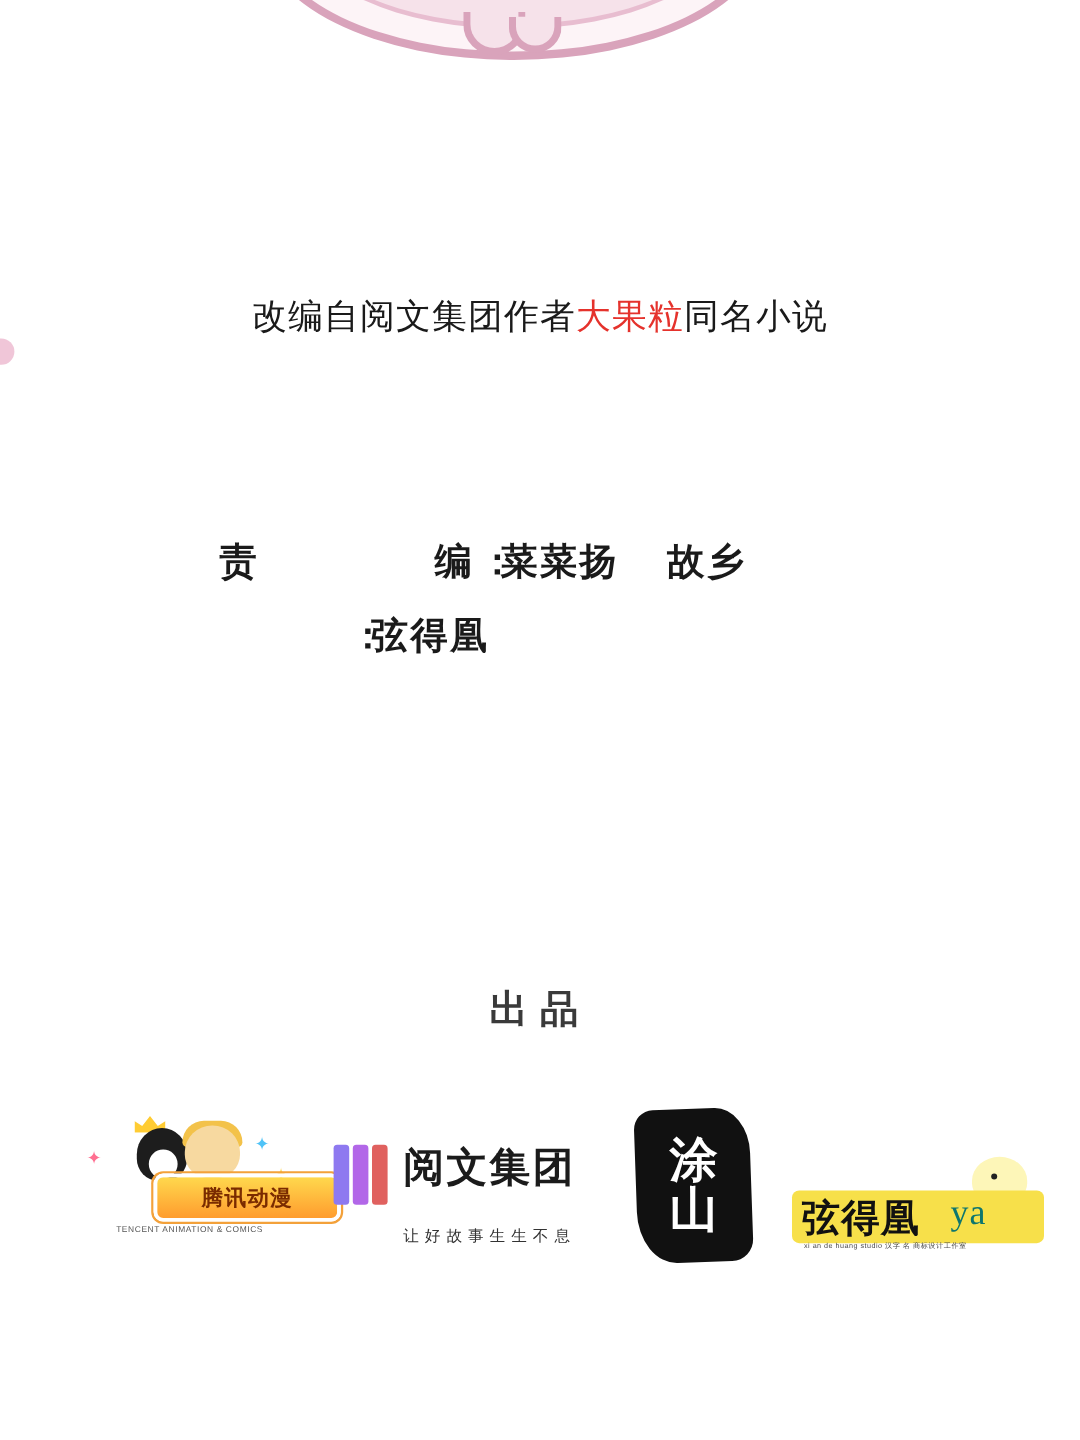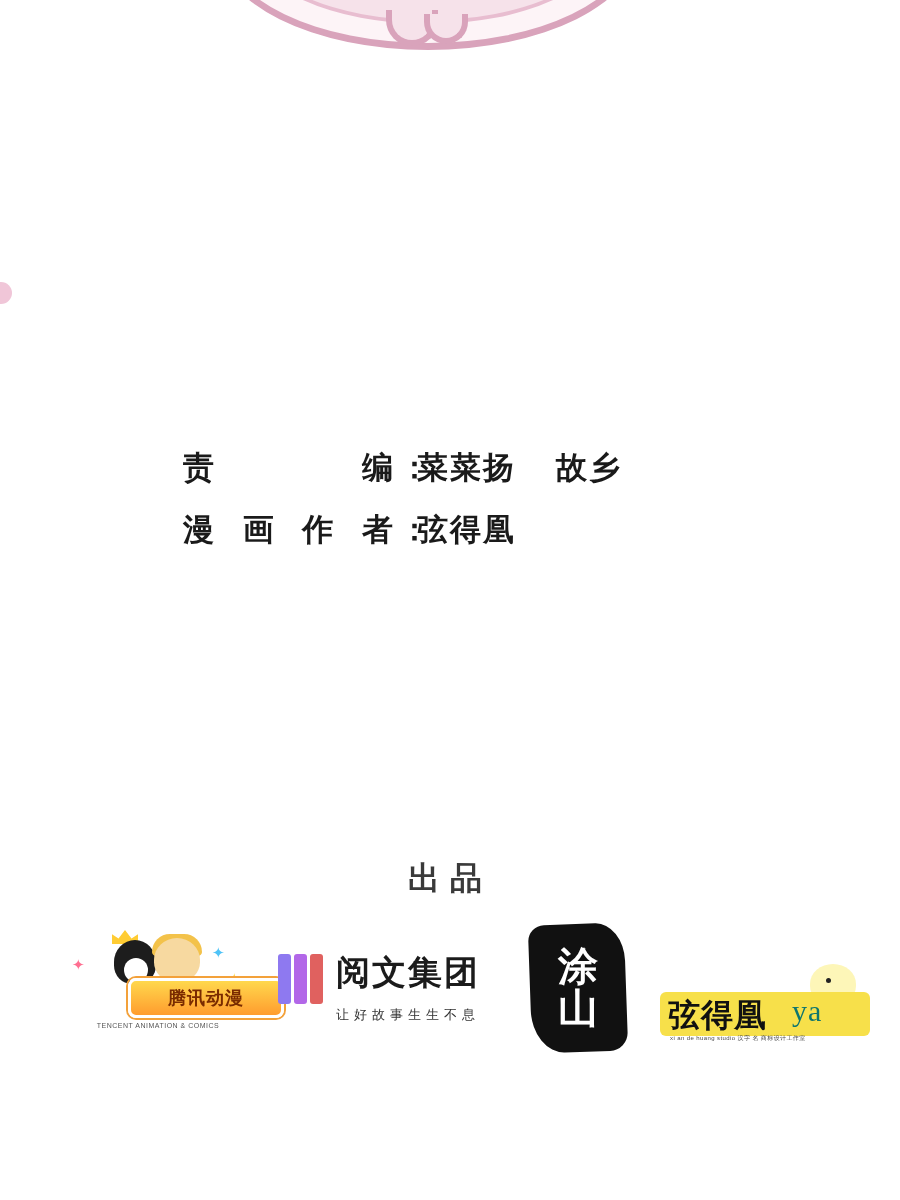--- a/index.html
+++ b/index.html
@@ -126,21 +126,20 @@
   .produced {
     position: absolute;
     top: 820px;
     left: 0;
     width: 100%;
     text-align: center;
     font-size: 32px;
     letter-spacing: 10px;
     font-weight: bold;
     color: #3a3a3a;
-    margin-top: 37px;
   }
 
   
   .logos {
     position: absolute;
     top: 930px;
     left: 0;
     width: 100%;
     height: 140px;
   }
@@ -250,21 +249,21 @@
   .yw-text {
     position: absolute;
     left: 58px; top: 0px;
     font-size: 34px;
     font-weight: bold;
     letter-spacing: 2px;
     color: #1b1b1b;
   }
   .yw-slogan {
     position: absolute;
-    left: 58px; top: 56px;
+    left: 58px; top: 71px;
     font-size: 13px;
     letter-spacing: 5px;
     color: #333;
   }
 
   
   .logo-tushan {
     left: 530px;
     top: -6px;
     width: 96px;
@@ -355,33 +354,33 @@
     
     
     
   </div>
   <div class="petal petal-a"></div>
   <div class="petal petal-b"></div>
 </div>
 <div class="left-dot"></div>
 
 <div class="credits">
+  <div class="adapt-line"><span>改编自阅文集团作者</span><span class="hl">大果粒</span><span>同名小说</span></div>
 </div>
 
 <div class="staff">
   <div class="staff-row">
     <span class="staff-label">责编</span>
     <span class="staff-colon">：</span>
     <span class="staff-names">
       <span>菜菜扬</span>
       <span>故乡</span>
     </span>
   </div>
   <div class="staff-row">
-    <span class="staff-label">漫画作者</span>
     <span class="staff-colon">：</span>
     <span class="staff-names wide">
       <span>弦得凰</span>
     </span>
   </div>
 </div>
 
 <div class="produced">出品</div>
 
 <div class="logos">

